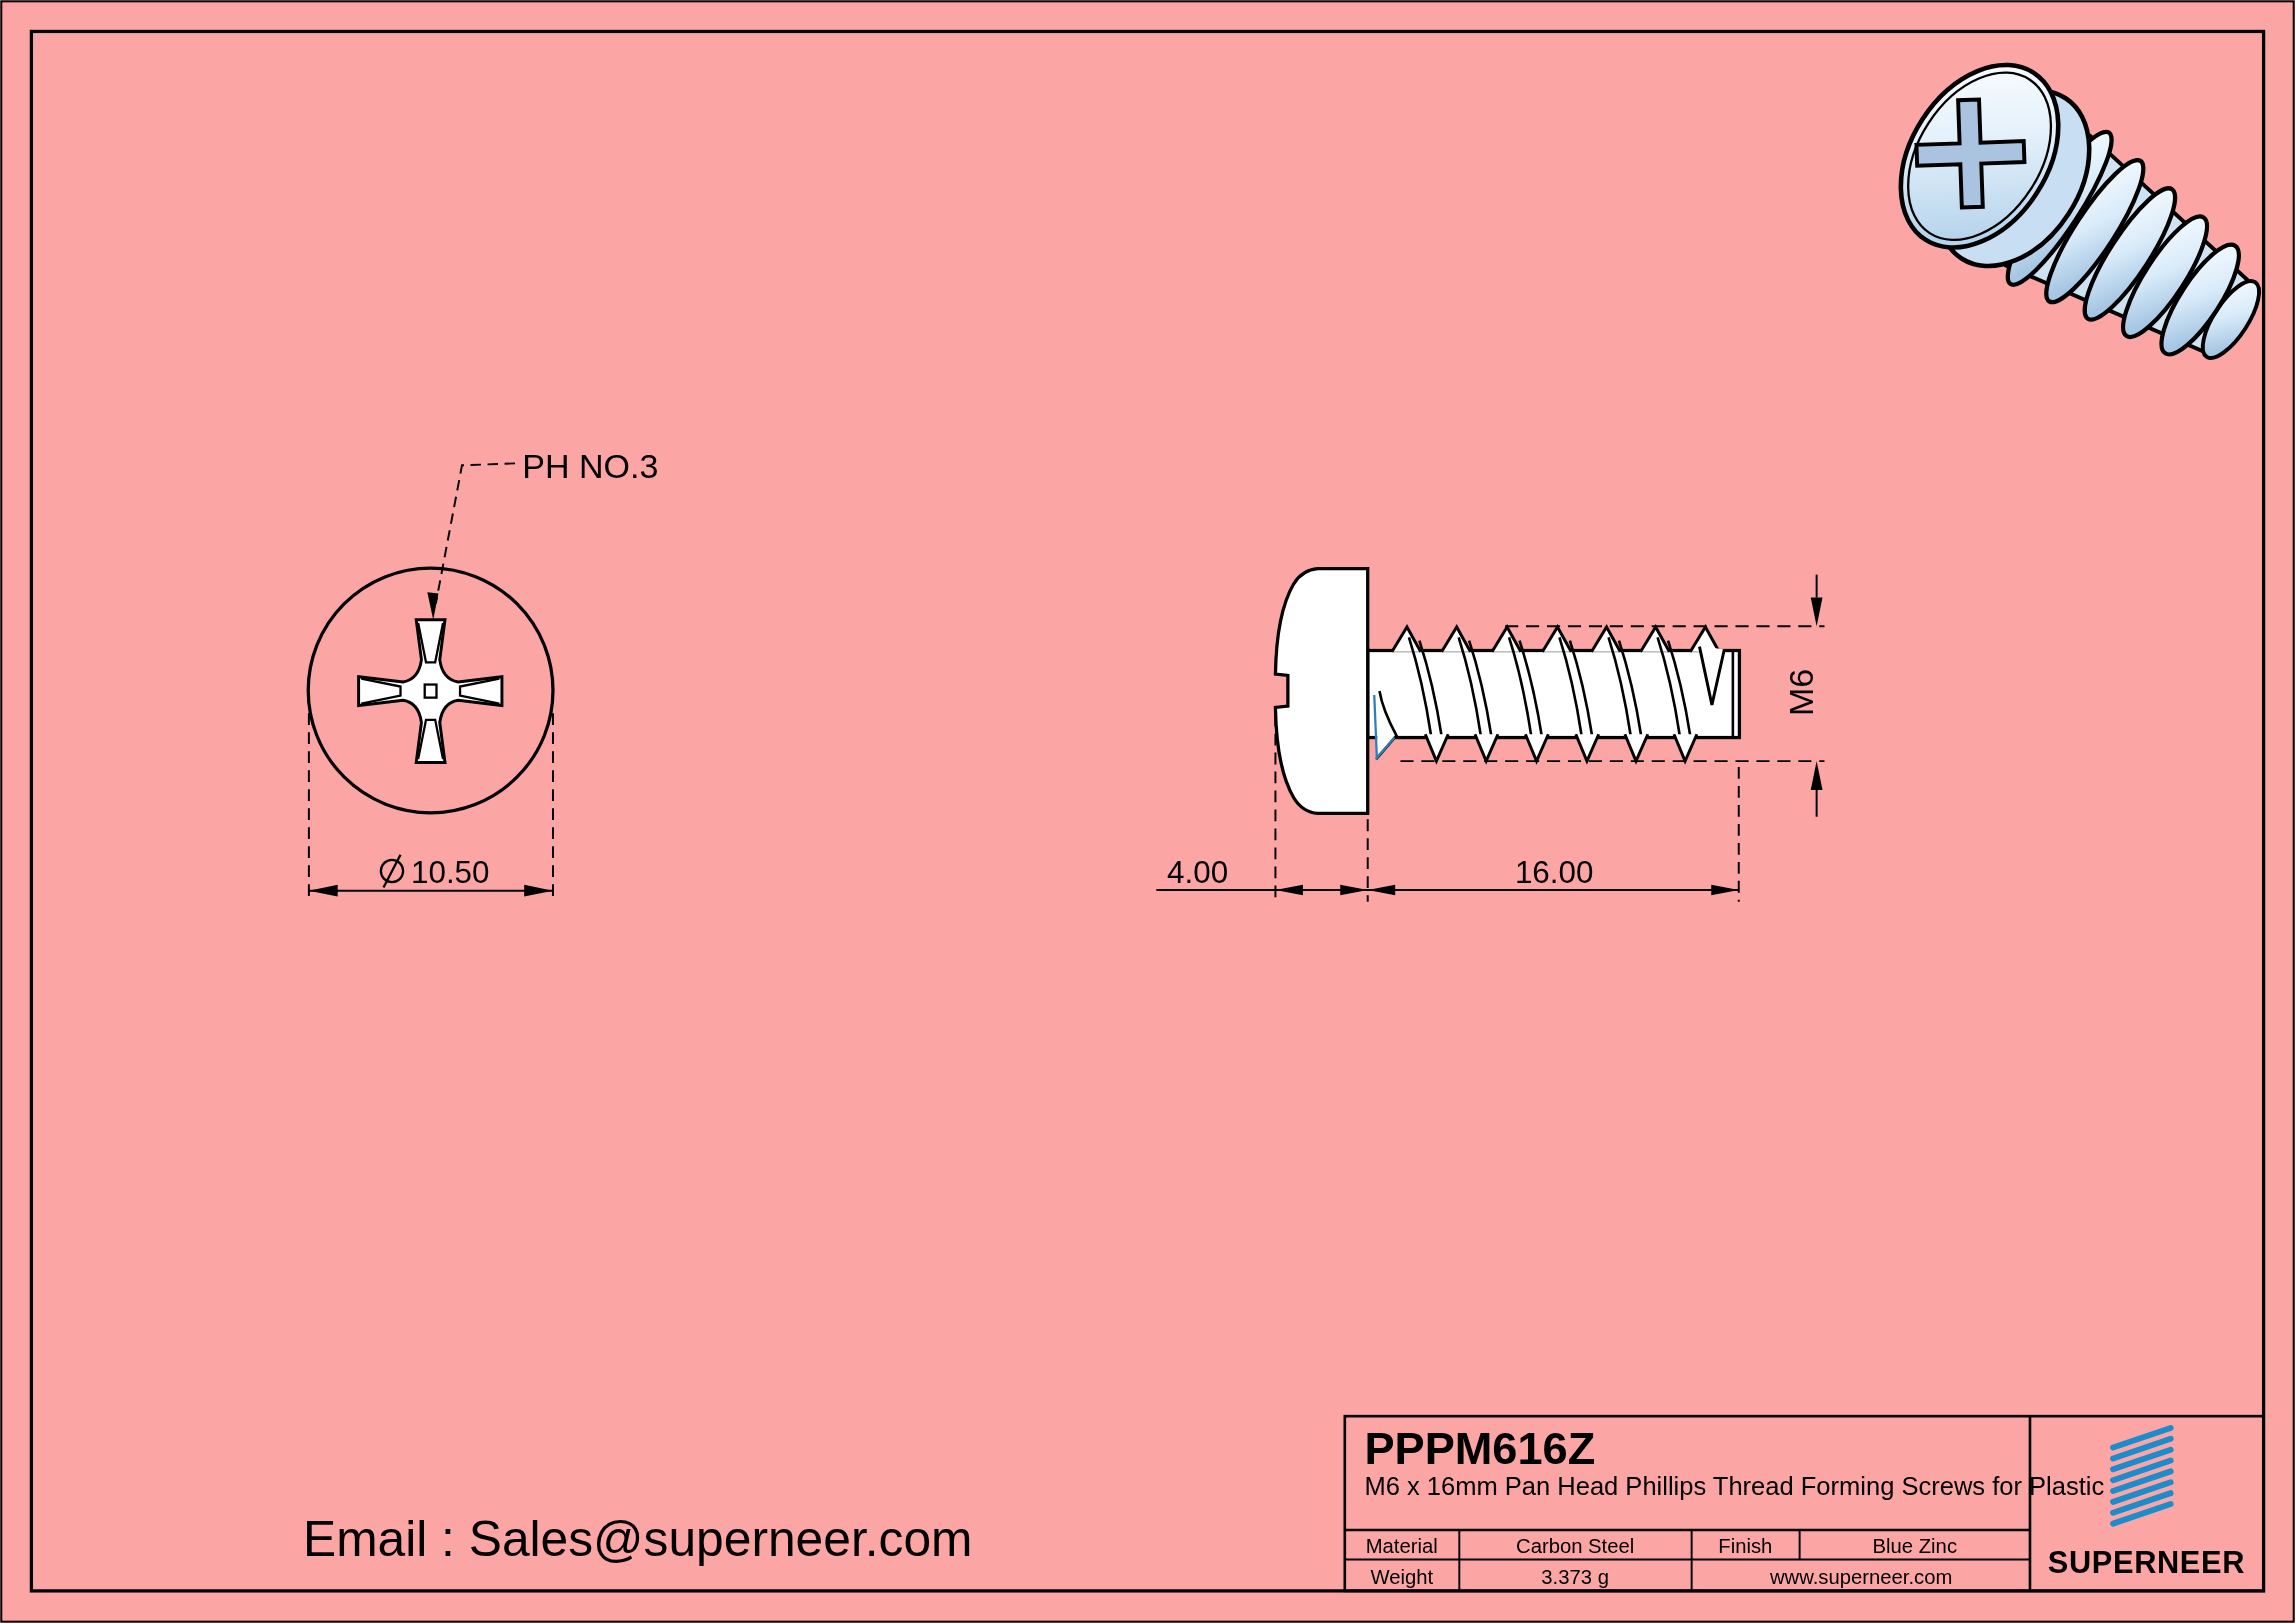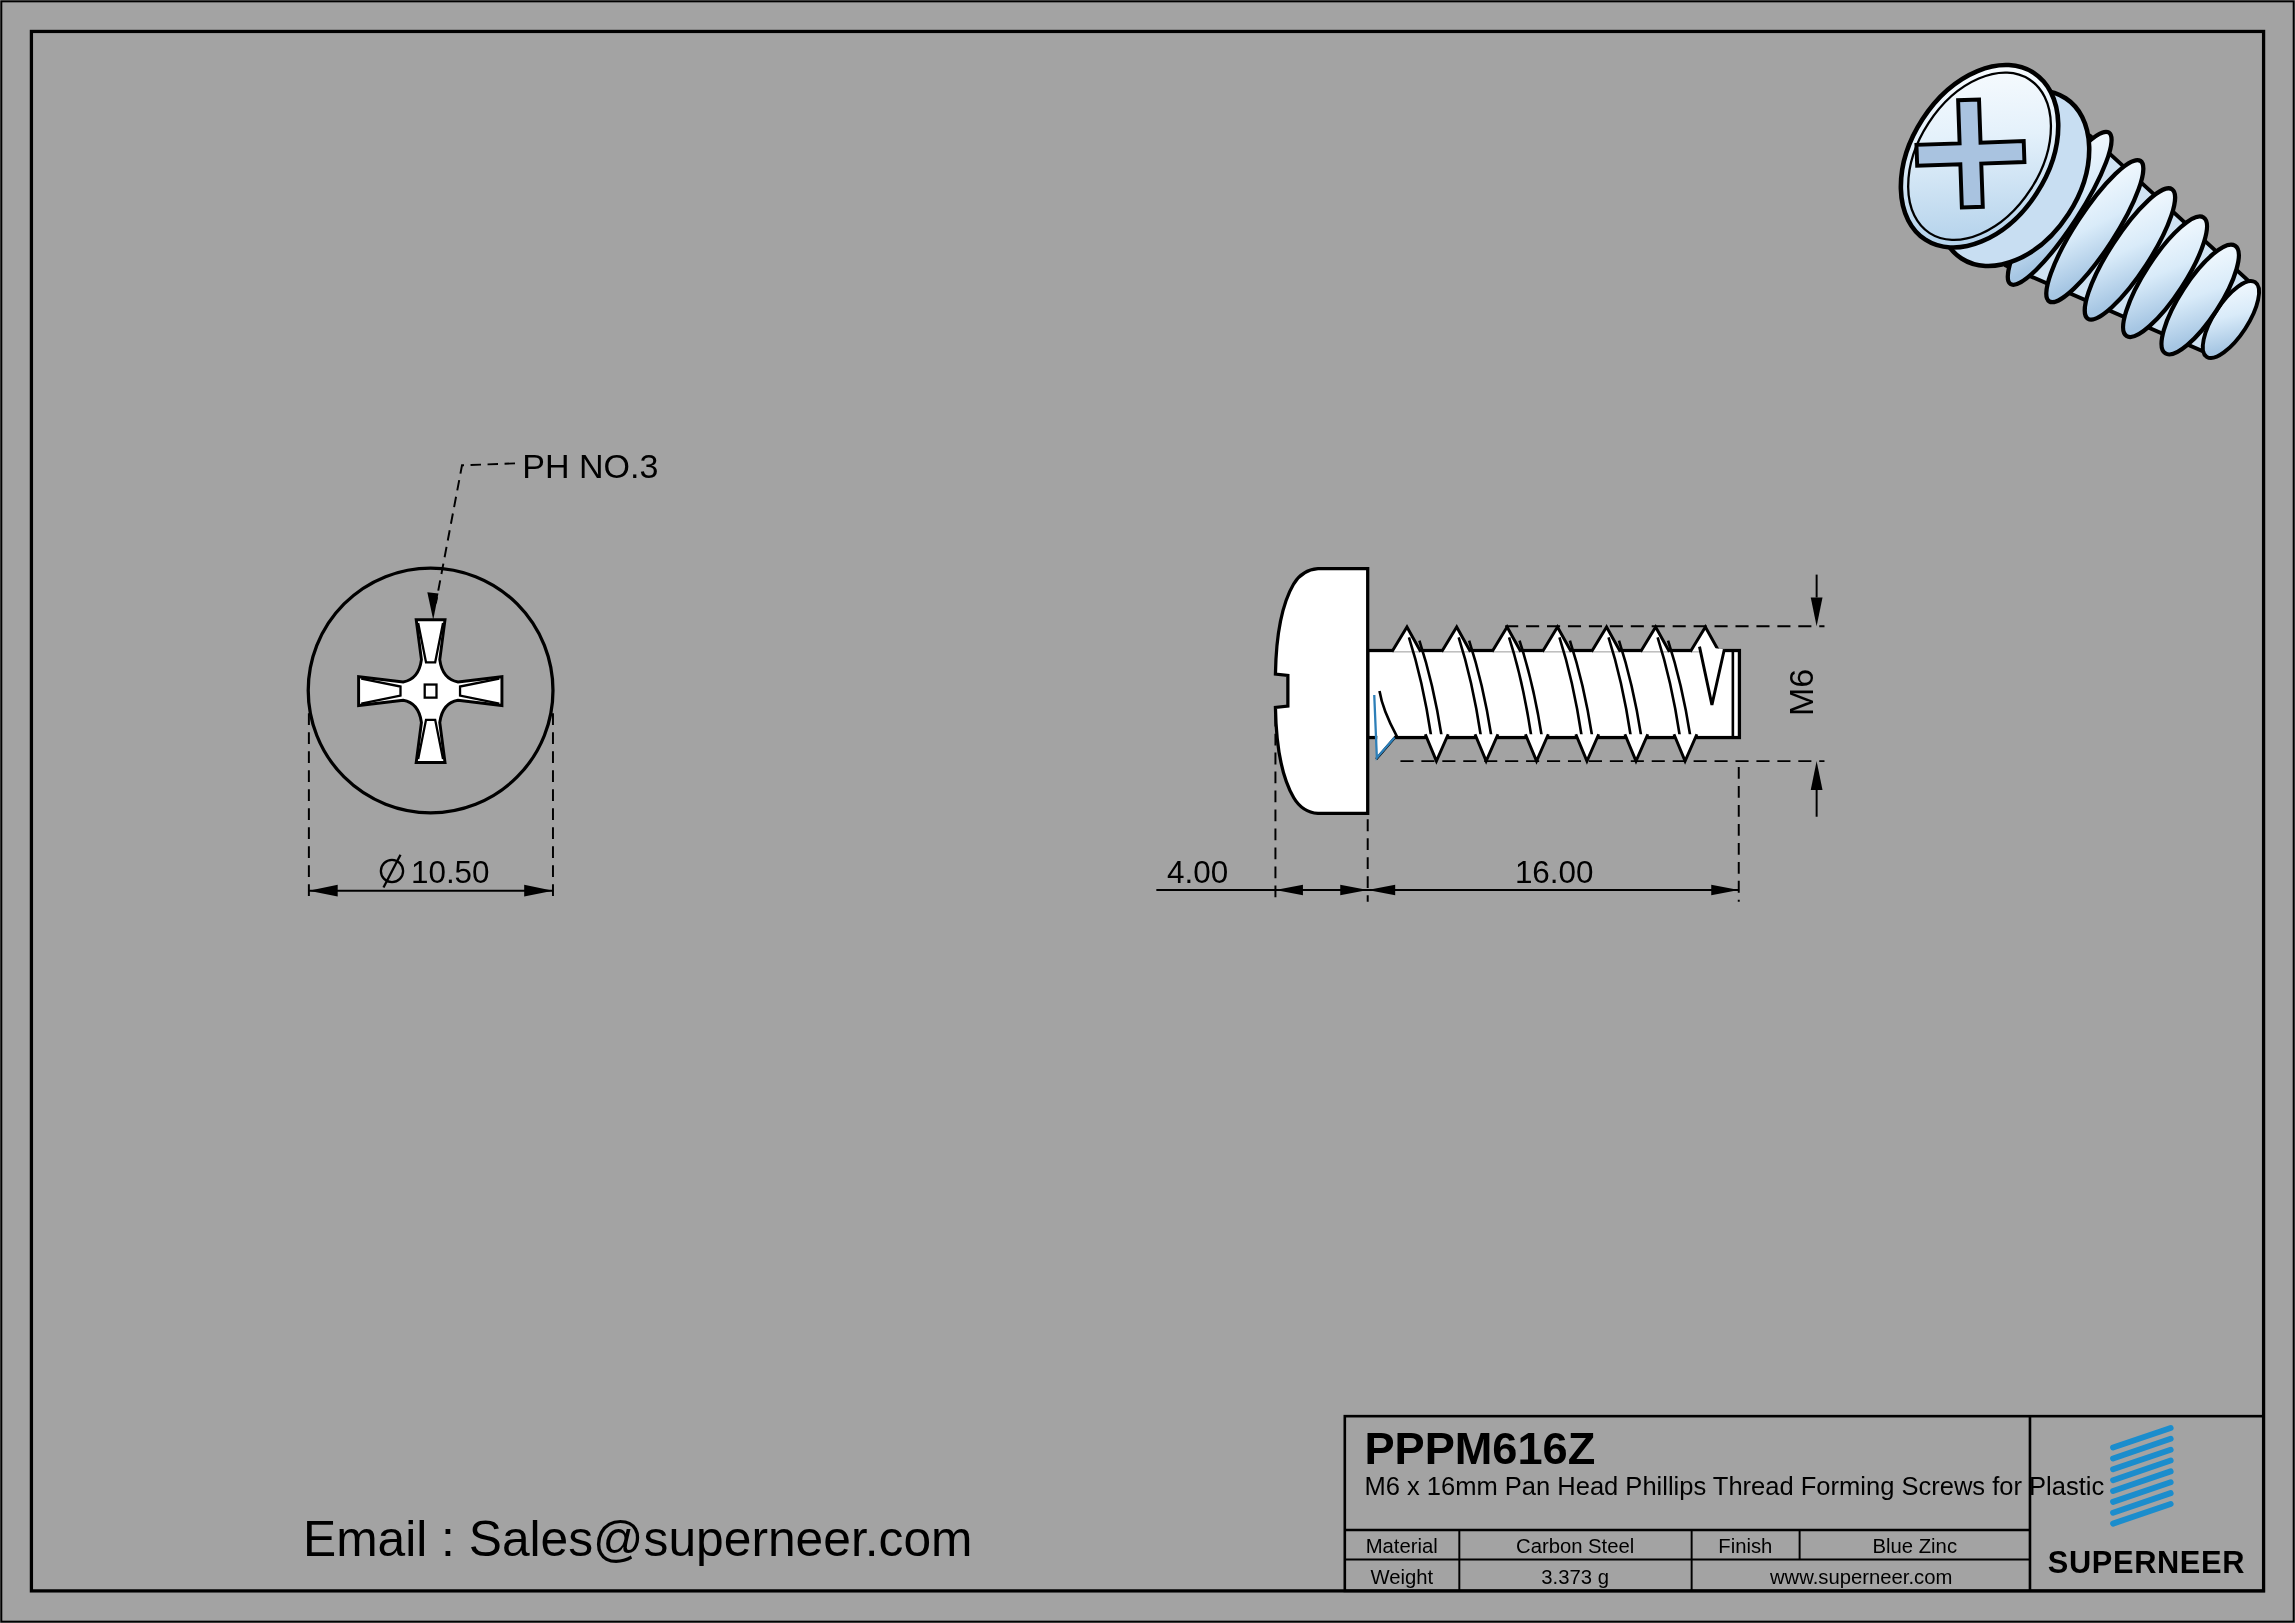--- a/index.html
+++ b/index.html
@@ -1,16 +1,16 @@
 <!DOCTYPE html>
 <html style="font-size:10.5px"><head>
 <meta charset="utf-8">
 <style>
   html,body{margin:0;padding:0;background:#888;}
-  .page{position:relative;width:2295px;height:1623px;background:#a3a3a3;overflow:hidden;}
+  .page{position:relative;width:2295px;height:1623px;background:#fca5a5;overflow:hidden;}
   svg{position:absolute;left:0;top:0;}
   text{font-family:"Liberation Sans","DejaVu Sans",sans-serif;fill:#000;}
   .t-part{font-size:69px;font-weight:bold;}
   .t-desc{font-size:39px;}
   .t-cell{font-size:31px;}
   .t-dim{font-size:48px;}
   .t-ph{font-size:52px;}
   .t-m6{font-size:52px;}
   .t-email{font-size:76px;}
   .t-brand{font-size:47px;font-weight:bold;letter-spacing:1px;}

